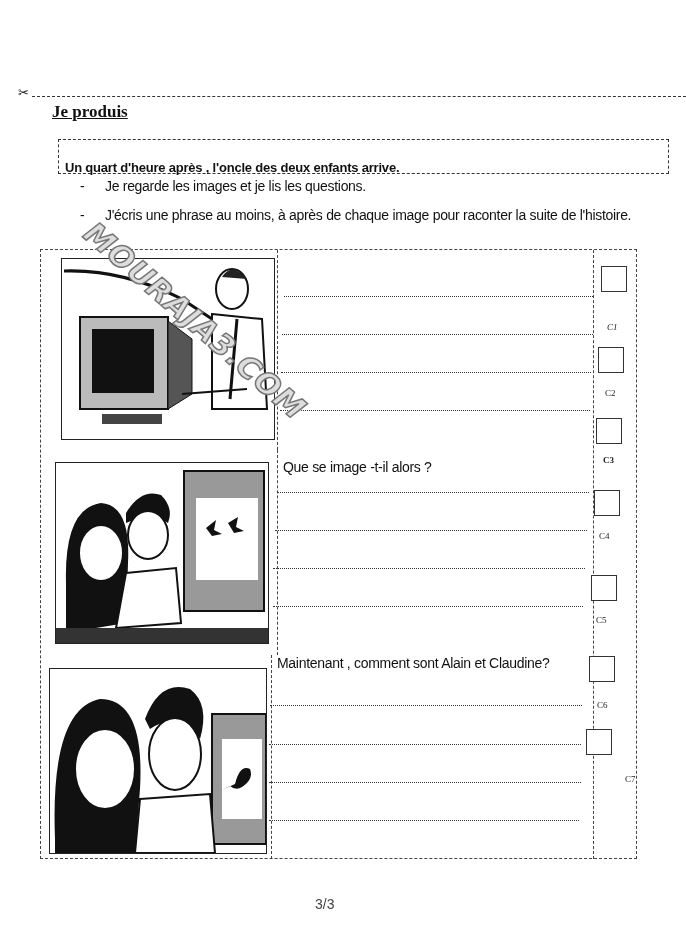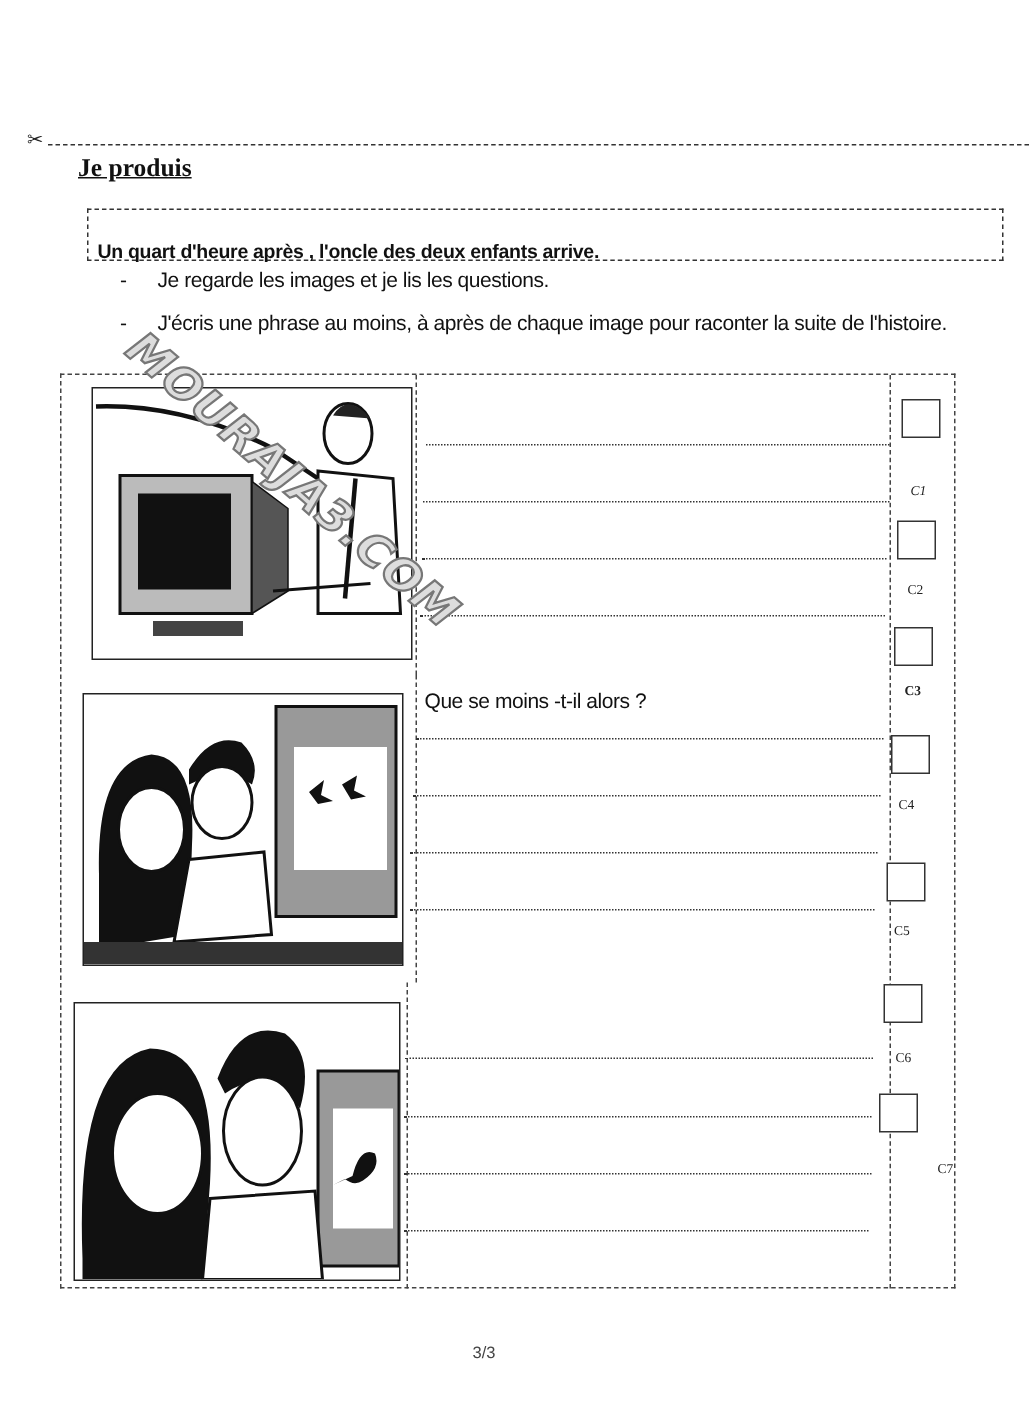--- a/index.html
+++ b/index.html
@@ -16,21 +16,21 @@
   .instr .txt { display:inline-block; vertical-align:top; width:560px; }
   .frame { left:40px; top:249px; width:597px; height:610px; border:1px dashed #444; box-sizing:border-box; }
   .imgbox { position:absolute; border:1.5px solid #222; background:#fff; overflow:hidden; }
   .imgbox svg { width:100%; height:100%; display:block; }
   .col-sep { position:absolute; border-left:1px dashed #444; }
   .question { position:absolute; font-size:14px; line-height:17px; letter-spacing:-0.3px; }
   .answer-line { position:absolute; border-top:1.5px dotted #333; }
   .score-box { position:absolute; width:26px; height:26px; border:1.5px solid #333; box-sizing:border-box; background:#fff; }
   .score-label { position:absolute; font-family:"Liberation Serif", serif; font-size:9px; color:#222; }
   .watermark { position:absolute; left:100px; top:215px; font-family:"DejaVu Sans", sans-serif; font-weight:bold; font-style:italic; font-size:30px; color:#ddd; -webkit-text-stroke:1.5px #777; transform:rotate(41deg); transform-origin:left top; letter-spacing:1px; pointer-events:none; }
-  .page-num { left:315px; top:896px; font-size:11px; color:#444; }
+  .page-num { left:315px; top:896px; font-size:14px; color:#444; }
 </style>
 </head>
 <body>
 
 <div class="abs cutline">
   <span class="scissors">✂</span>
   <div class="line"></div>
 </div>
 
 <div class="abs title">Je produis</div>
@@ -93,26 +93,27 @@
       <ellipse cx="125" cy="85" rx="26" ry="36" fill="#fff" stroke="#111" stroke-width="2"></ellipse>
       <path d="M90 130 L160 125 L165 184 L85 184 Z" fill="#fff" stroke="#111" stroke-width="2"></path>
     </svg>
   </div>
 
   <div class="answer-line" style="left:243px; top:46px; width:309px;"></div>
   <div class="answer-line" style="left:241px; top:84px; width:311px;"></div>
   <div class="answer-line" style="left:240px; top:122px; width:310px;"></div>
   <div class="answer-line" style="left:239px; top:160px; width:310px;"></div>
 
-  <div class="question" style="left:242px; top:209px;">Que se moins -t-il alors ?</div>
+  <div class="question" style="left:242px; top:209px;">Que se image -t-il alors ?</div>
   <div class="answer-line" style="left:236px; top:242px; width:312px;"></div>
   <div class="answer-line" style="left:234px; top:280px; width:312px;"></div>
   <div class="answer-line" style="left:232px; top:318px; width:312px;"></div>
   <div class="answer-line" style="left:232px; top:356px; width:310px;"></div>
 
+  <div class="question" style="left:236px; top:405px; width:280px;">Maintenant , comment sont Alain et Claudine?</div>
   <div class="answer-line" style="left:229px; top:455px; width:312px;"></div>
   <div class="answer-line" style="left:228px; top:494px; width:312px;"></div>
   <div class="answer-line" style="left:228px; top:532px; width:312px;"></div>
   <div class="answer-line" style="left:228px; top:570px; width:310px;"></div>
 
   <div class="score-box" style="left:560px; top:16px;"></div>
   <div class="score-label" style="left:566px; top:72px;font-style:italic;">C1</div>
   <div class="score-box" style="left:557px; top:97px;"></div>
   <div class="score-label" style="left:564px; top:138px;">C2</div>
   <div class="score-box" style="left:555px; top:168px;"></div>

